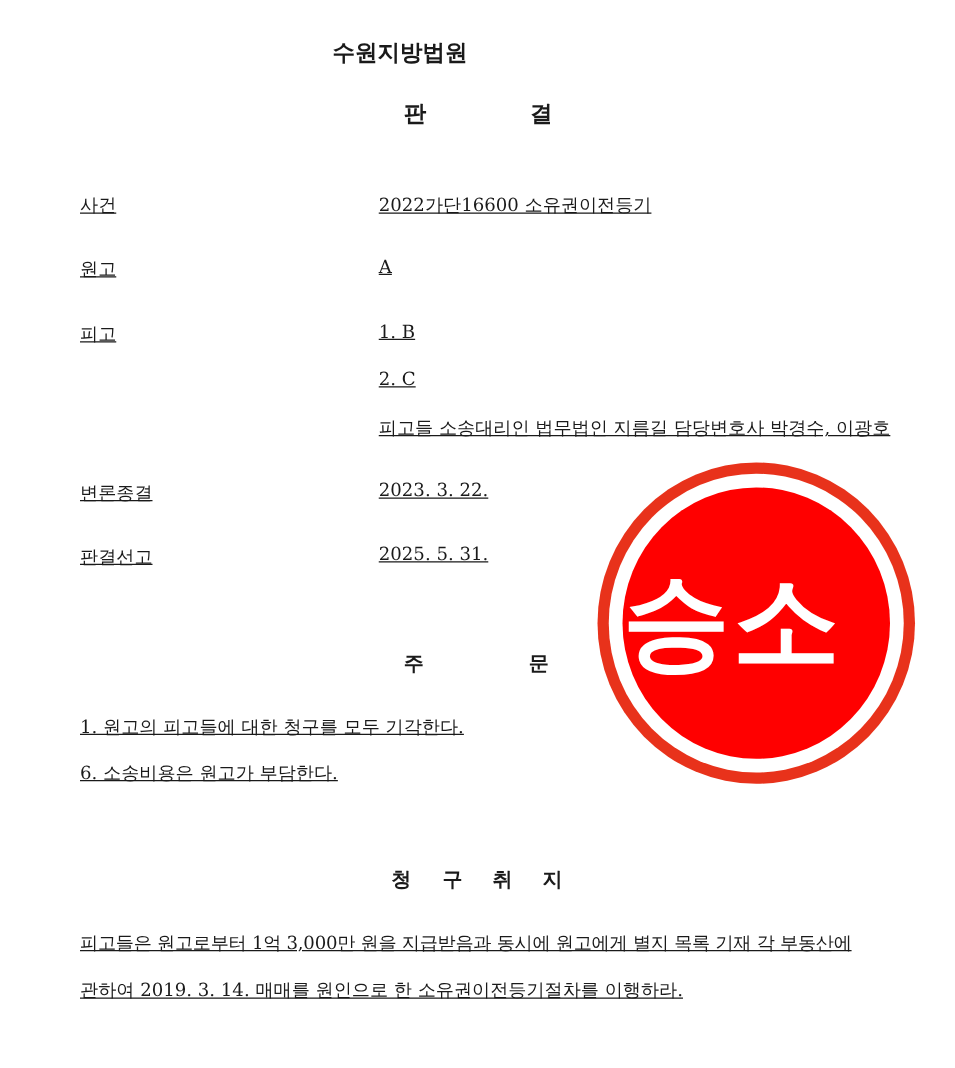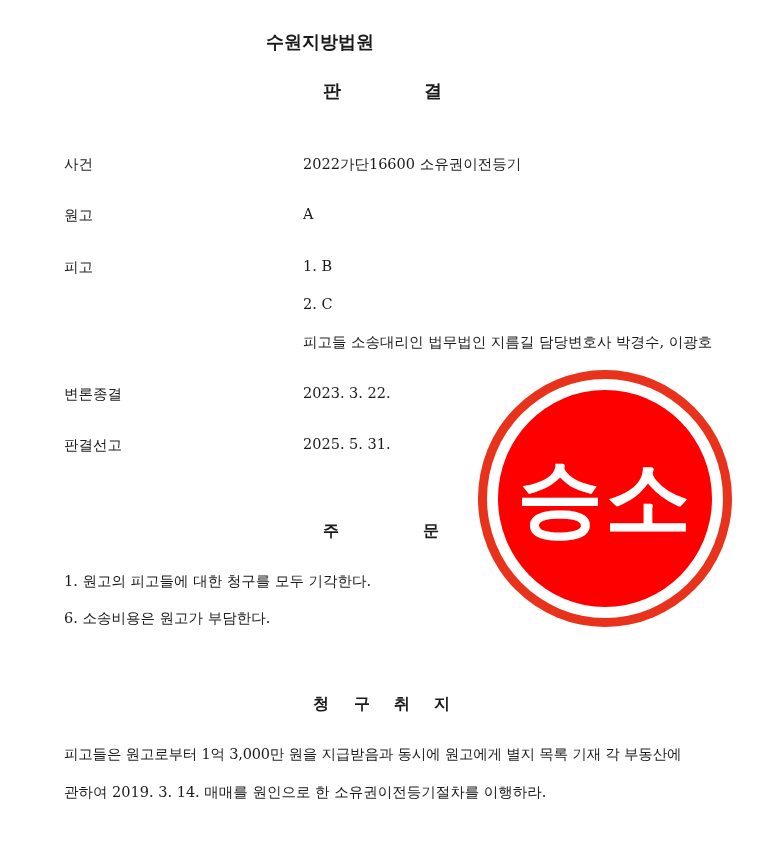--- a/index.html
+++ b/index.html
@@ -1,35 +1,35 @@
 <!DOCTYPE html>
 <html><head>
   <meta charset="utf-8">
   <style>
     html, body { margin: 0; padding: 0; background: #ffffff; }
     body { width: 764px; height: 854px; position: relative; overflow: hidden; color: #1a1a1a; }
     .abs { position: absolute; white-space: nowrap; }
-    .serif { font-family: "DejaVu Serif", "Liberation Serif", serif; font-size: 14.5px; }
+    .serif { font-family: "DejaVu Serif", "Liberation Serif", serif; font-size: 14.5px; text-decoration: underline; }
     .sans-b { font-family: "DejaVu Sans", "Liberation Sans", sans-serif; font-weight: bold; }
     .court { top: 30px; left: 0; width: 640px; text-align: center; font-size: 18px; }
     .spaced { position: absolute; font-size: 18px; }
     .label { left: 64px; }
     .value { left: 278px; margin-left: 25px; }
     .stamp {
       position: absolute; left: 478px; top: 370px; width: 254px; height: 257px;
       border-radius: 50%; background: #e8321b; box-sizing: border-box;
     }
     .stamp-gap {
       position: absolute; left: 9px; top: 9px; right: 9px; bottom: 9px;
       border-radius: 50%; background: #ffffff;
     }
     .stamp-inner {
       position: absolute; left: 20px; top: 20px; right: 20px; bottom: 20px;
       border-radius: 50%; background: #ff0000;
-      display: flex; align-items: center; justify-content: center;
+      display: flex; align-items: center; justify-content: flex-start;
     }
     .stamp-text {
       font-family: "DejaVu Sans", "Liberation Sans", sans-serif; font-weight: bold;
       color: #ffffff; font-size: 86px; letter-spacing: 2px; line-height: 1;
       margin-top: -4px;
     }
   </style>
 </head>
 <body>
 

